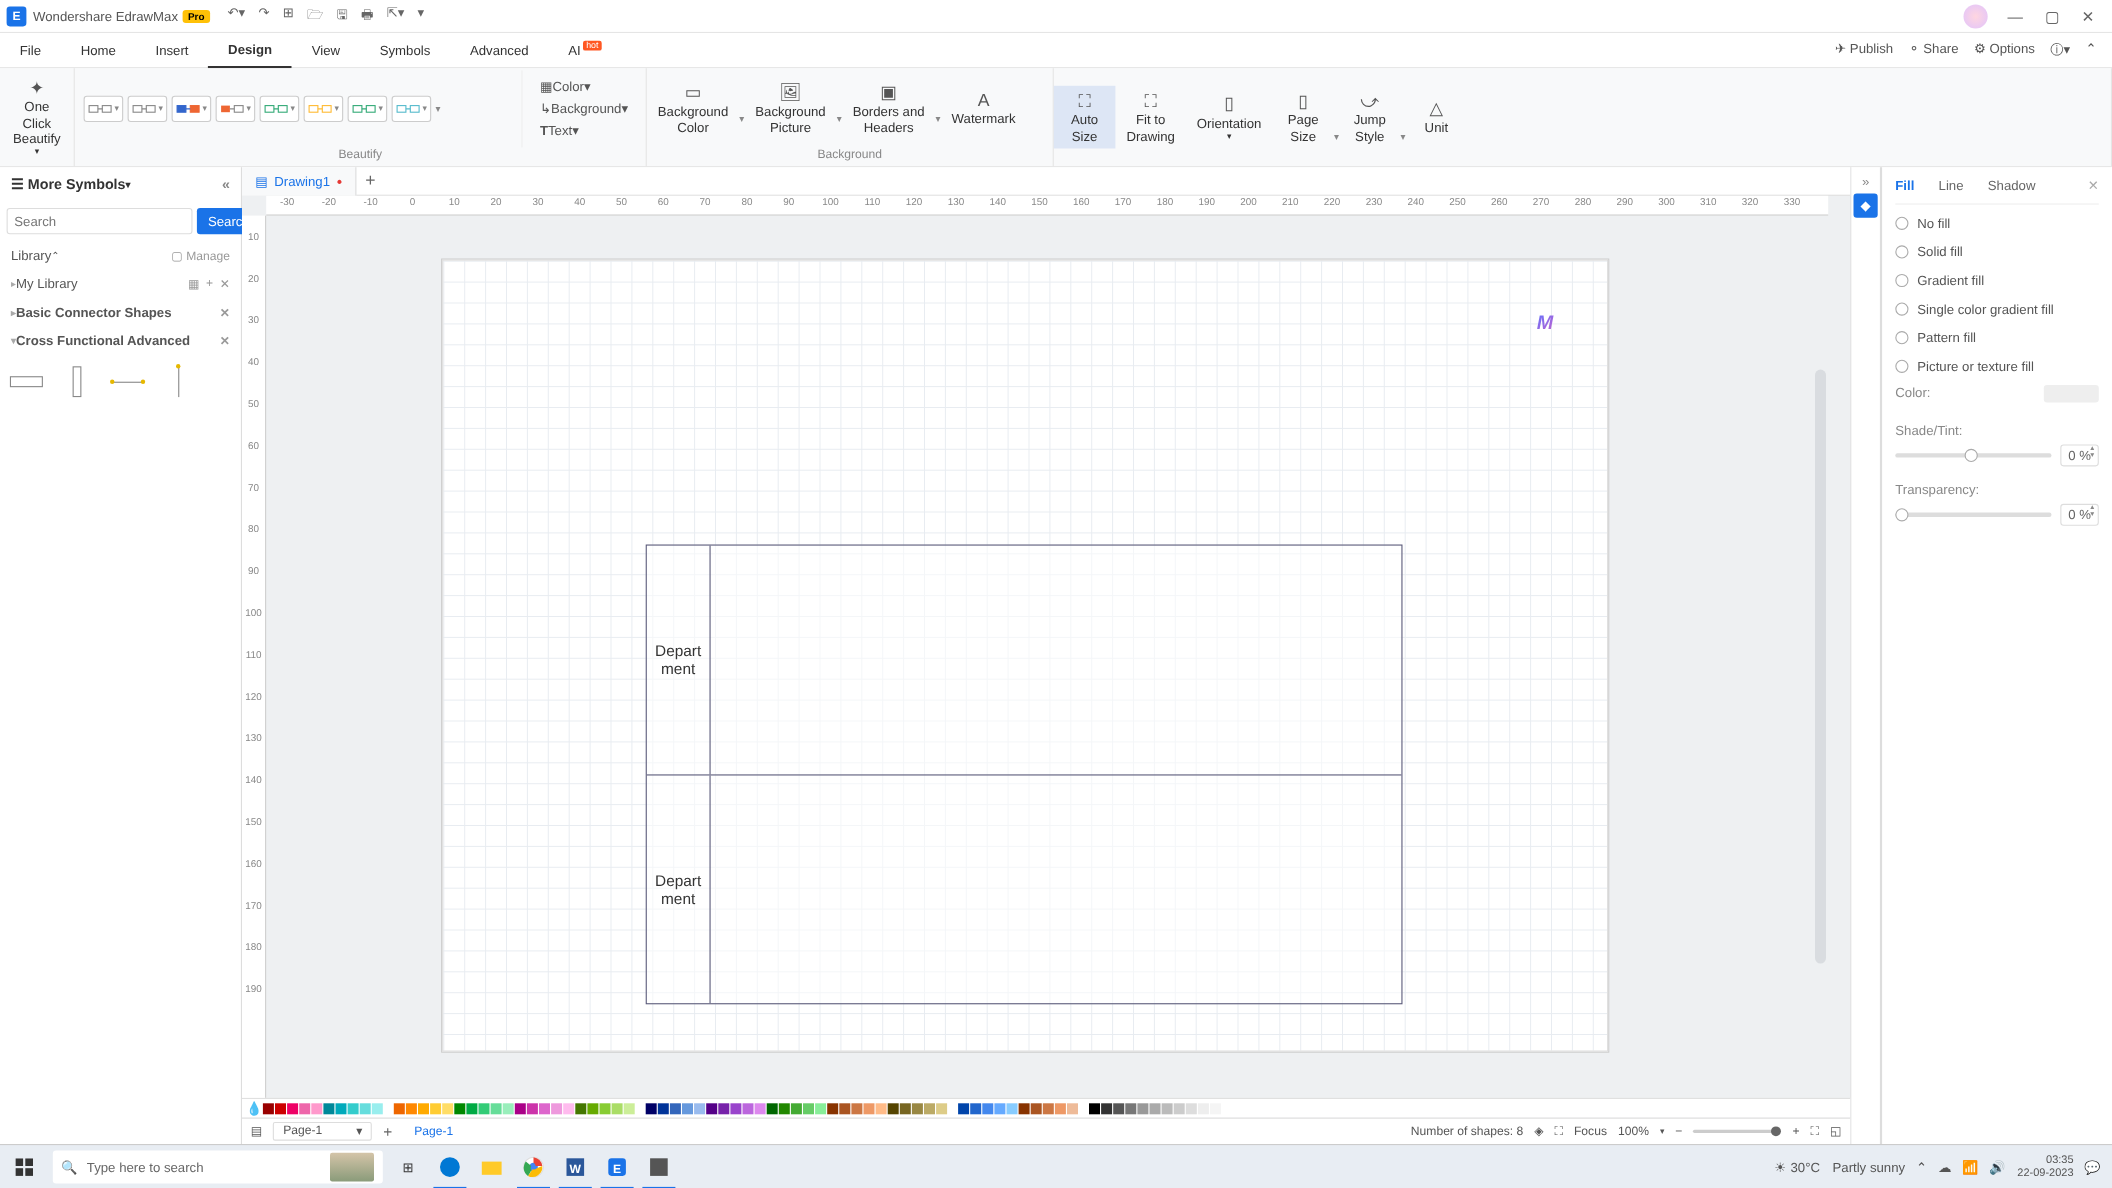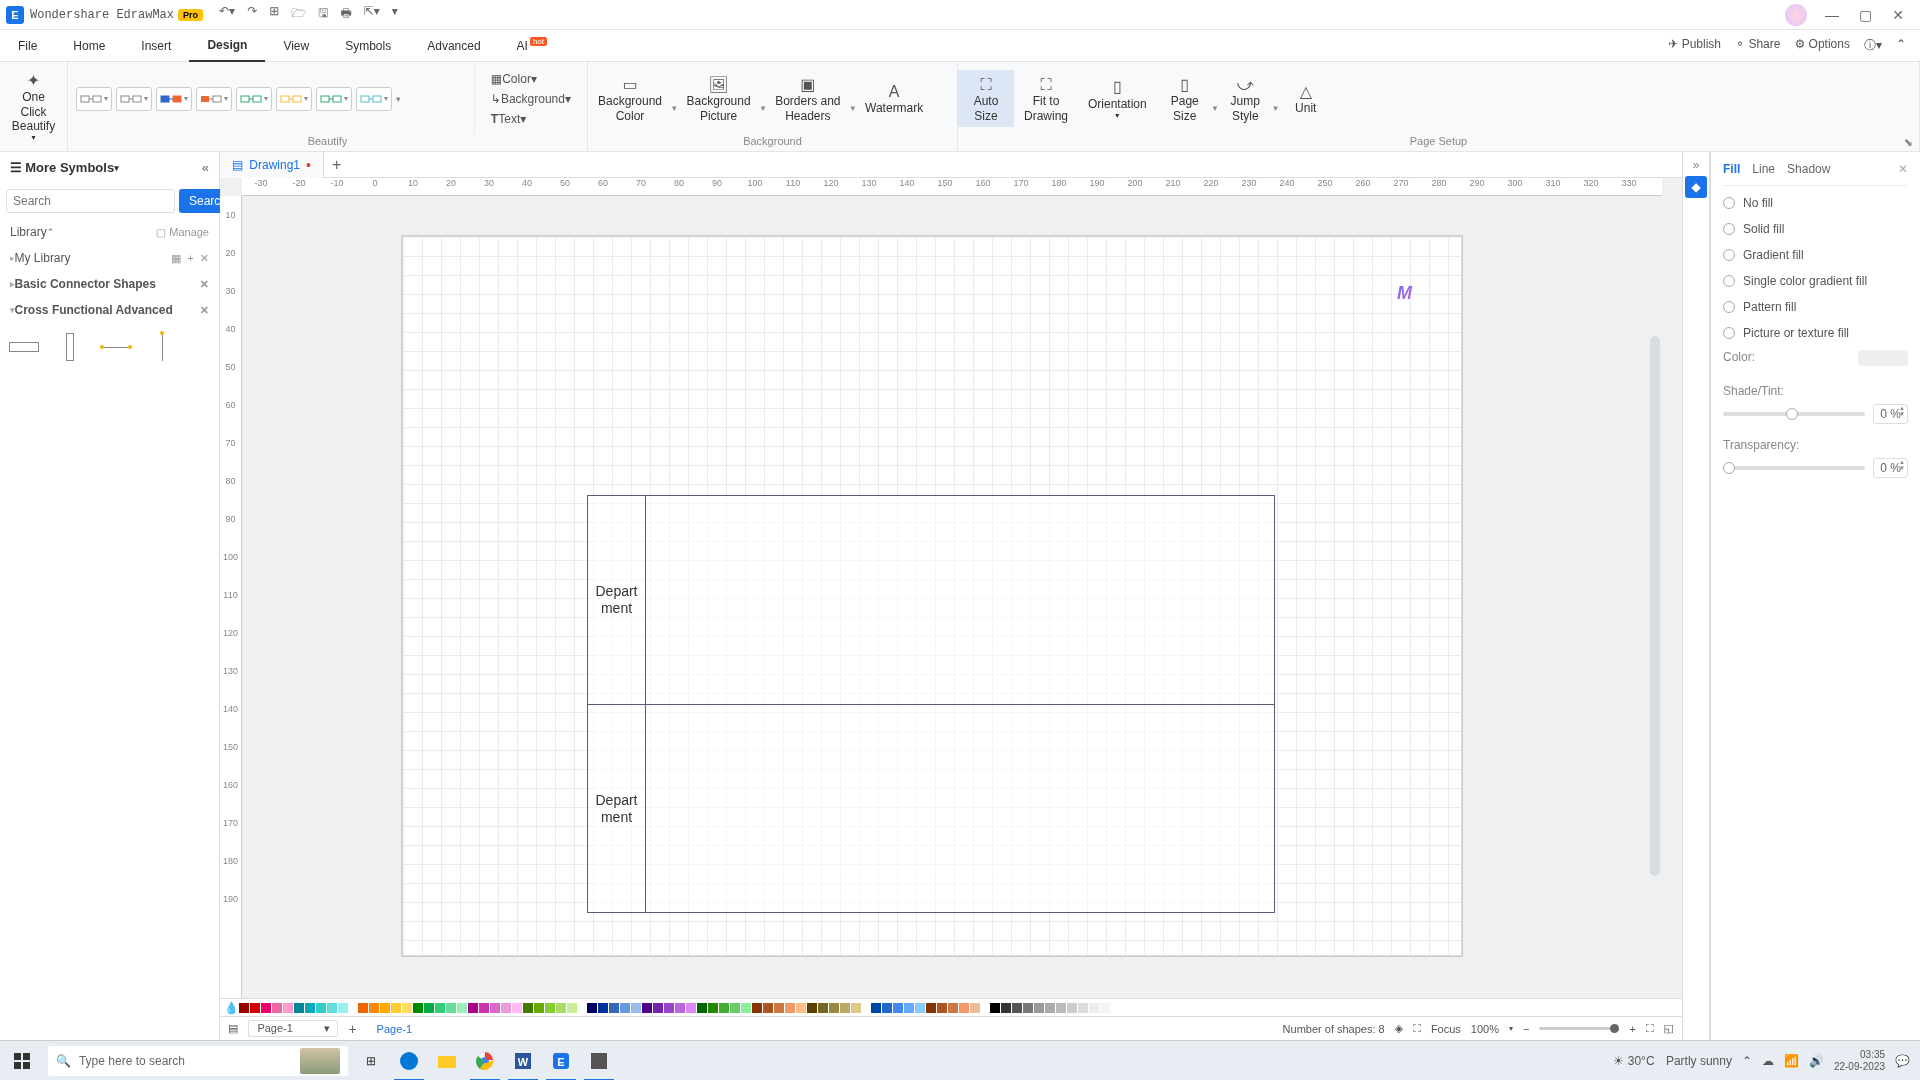--- a/index.html
+++ b/index.html
@@ -1,21 +1,21 @@
 <!DOCTYPE html>
 <html><head>
 <meta charset="utf-8">
 <style>
 * { box-sizing: border-box; margin: 0; padding: 0; font-family: 'Segoe UI', sans-serif; }
 body { width: 1920px; height: 1080px; overflow: hidden; background: #f5f5f5; display: flex; flex-direction: column; font-size: 12px; color: #333; }
 
 
 .titlebar { height: 30px; background: #fff; display: flex; align-items: center; border-bottom: 1px solid #e5e5e5; padding: 0 6px; }
 .titlebar .logo { width: 18px; height: 18px; background: #1a73e8; border-radius: 3px; color: #fff; font-weight: bold; font-size: 11px; display: flex; align-items: center; justify-content: center; margin-right: 6px; }
-.titlebar .app-name { font-size: 12px; color: #555; font-family: Liberation Mono, monospace; }
+.titlebar .app-name { font-size: 12px; color: #555; }
 .titlebar .pro-badge { background: #ffc107; color: #000; font-size: 9px; font-weight: bold; padding: 1px 5px; border-radius: 3px; margin-left: 4px; }
 .titlebar .qa { display: flex; gap: 12px; margin-left: 16px; color: #666; }
 .titlebar .qa span { cursor: pointer; }
 .titlebar .spacer { flex: 1; }
 .titlebar .avatar { width: 22px; height: 22px; border-radius: 50%; background: radial-gradient(circle,#ffd6e0,#e0c3fc); margin-right: 8px; }
 .titlebar .winbtn { padding: 0 10px; font-size: 14px; color: #666; cursor: pointer; }
 
 
 .menubar { height: 32px; background: #fff; display: flex; align-items: center; border-bottom: 1px solid #e5e5e5; }
 .menubar .mi { padding: 0 18px; height: 32px; display: flex; align-items: center; cursor: pointer; color: #333; }
@@ -83,21 +83,21 @@
 .ailogo { position: absolute; top: 46px; right: 36px; width: 28px; height: 28px; font-weight: bold; font-size: 18px; font-style: italic; background: linear-gradient(135deg,#5f72ff,#ff58b0); -webkit-background-clip: text; color: transparent; }
 .scrollbar-v { position: absolute; right: 2px; top: 140px; width: 10px; height: 540px; background: #d9dce0; border-radius: 5px; }
 
 
 .rightexpand { width: 28px; border-left: 1px solid #ddd; border-right: 1px solid #ddd; background: #fff; display: flex; flex-direction: column; align-items: center; padding-top: 6px; }
 .rightexpand .btn { color: #888; cursor: pointer; }
 .paint-ico { width: 22px; height: 22px; background: #1a73e8; border-radius: 3px; margin-top: 4px; display: flex; align-items: center; justify-content: center; color: #fff; font-size: 12px; }
 
 
 .rightpanel { width: 210px; background: #fff; border-left: 1px solid #ddd; display: flex; flex-direction: column; padding: 0 12px; }
-.rp-tabs { display: flex; gap: 12px; height: 34px; align-items: center; border-bottom: 1px solid #eee; }
+.rp-tabs { display: flex; gap: 22px; height: 34px; align-items: center; border-bottom: 1px solid #eee; }
 .rp-tabs span { cursor: pointer; color: #666; }
 .rp-tabs span.active { color: #1a73e8; font-weight: 600; }
 .rp-tabs .close { margin-left: auto; color: #aaa; }
 .rp-opts { padding: 10px 0; display: flex; flex-direction: column; gap: 12px; }
 .radio { display: flex; align-items: center; gap: 8px; color: #555; cursor: pointer; }
 .radio .r { width: 12px; height: 12px; border: 1.5px solid #aaa; border-radius: 50%; }
 .rp-field { margin-bottom: 14px; color: #888; }
 .rp-field .lbl { margin-bottom: 6px; }
 .rp-field .slider { height: 4px; background: #ddd; border-radius: 2px; position: relative; margin: 8px 0; }
 .rp-field .slider .thumb { position: absolute; width: 12px; height: 12px; background: #fff; border: 1px solid #aaa; border-radius: 50%; top: -4px; left: 0; }
@@ -321,21 +321,20 @@
           <span class="ico">⤻</span>
           <span style="white-space:pre-line">Jump
 Style</span>
         </div>
         <span style="font-size:9px;color:#888;align-self:flex-end;margin-bottom:22px">▾</span>
       <div class="rbtn">
           <span class="ico">△</span>
           <span>Unit</span>
         </div>
     </div>
-    <div class="glabel"><span>Page Setup</span> <span style="position:absolute;right:6px;bottom:2px;color:#888;cursor:pointer">⬊</span></div>
   </div>
 </div>
 
 <div class="middle">
 
   <div class="leftpanel">
     <div class="lp-title"><span>☰</span>&nbsp;<span>More Symbols</span><span style="font-size:9px">▾</span><span class="collapse">«</span></div>
     <div class="lp-search">
       <input placeholder="Search" style="">
       <button>Search</button>

